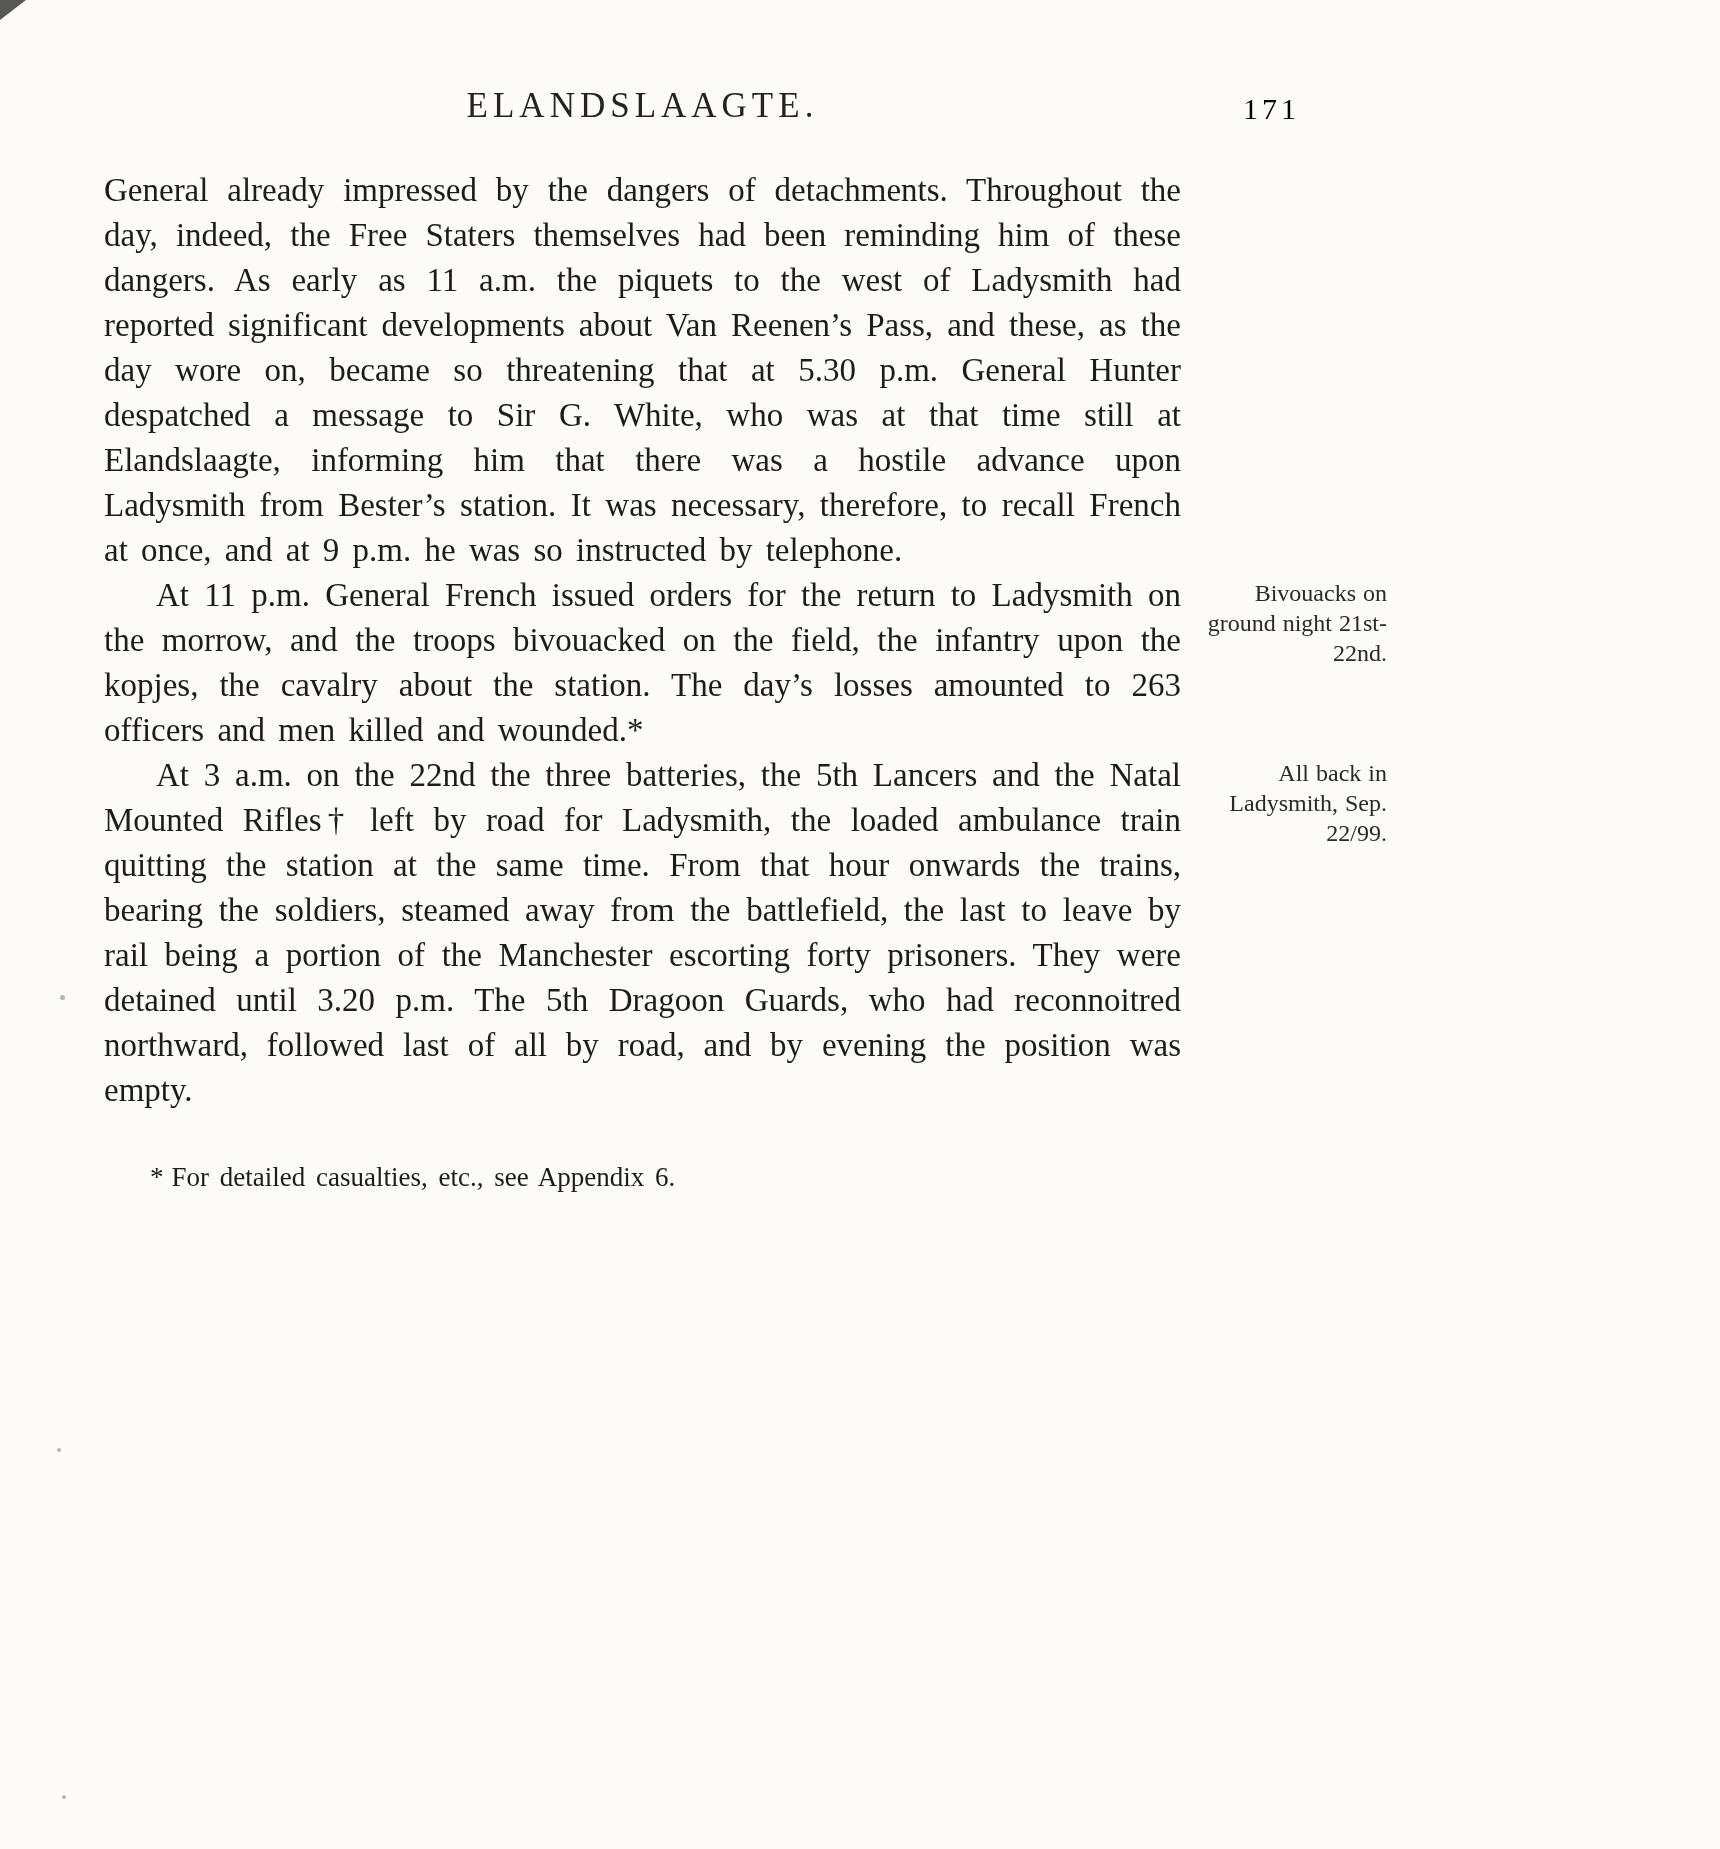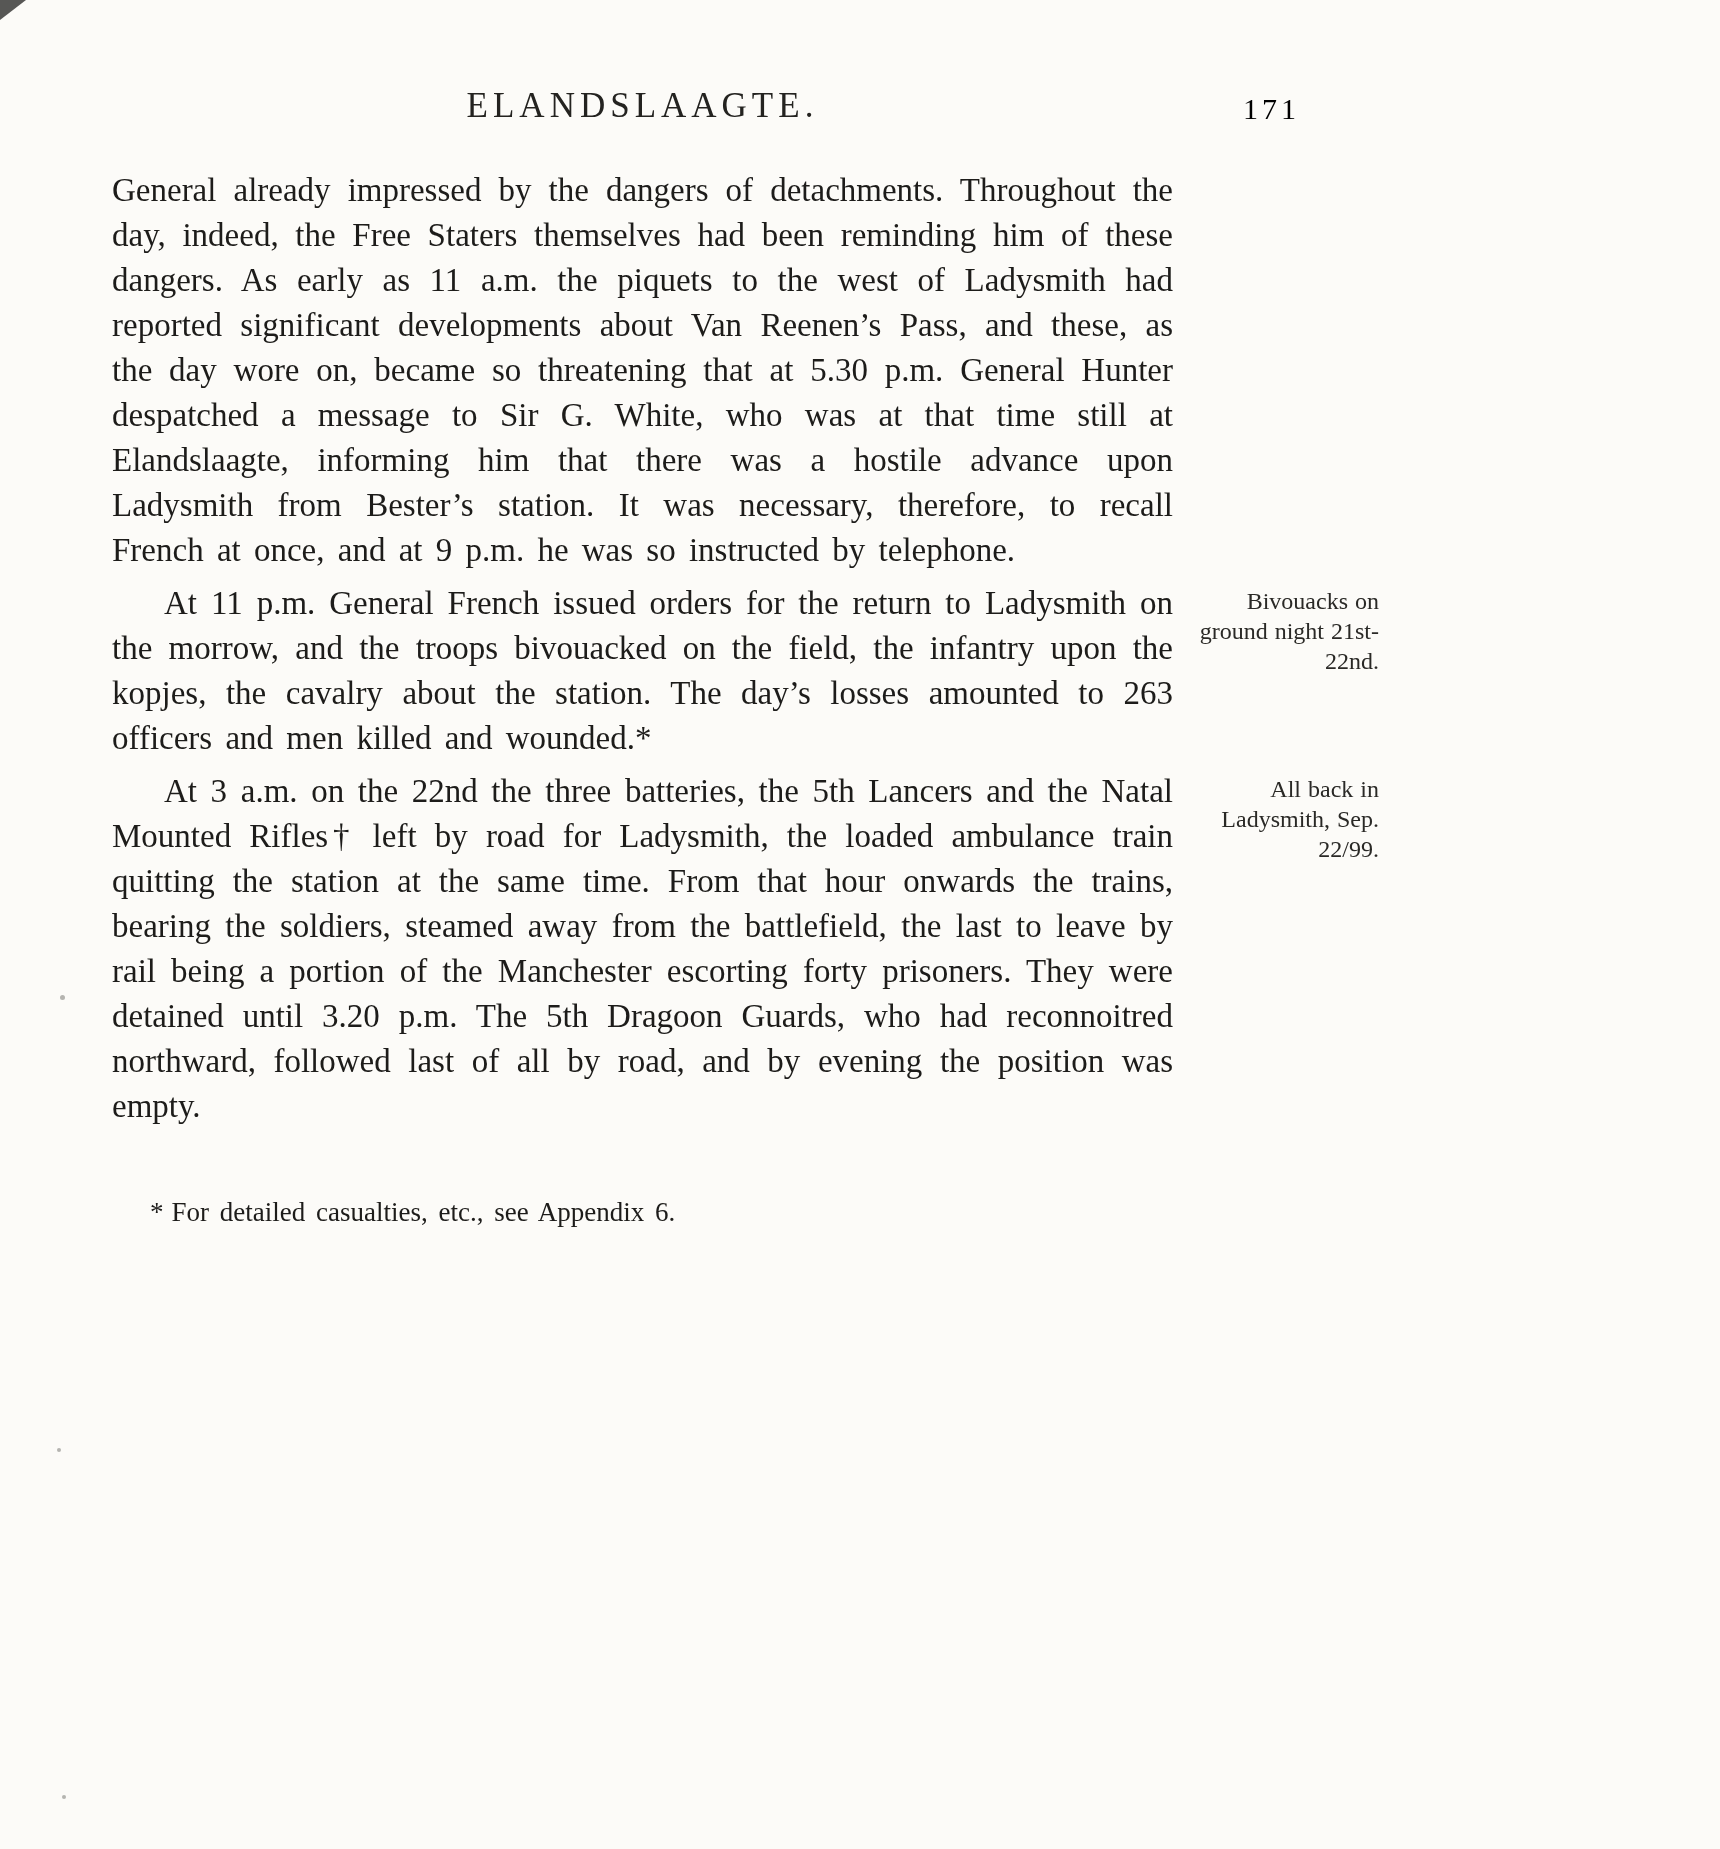--- a/index.html
+++ b/index.html
@@ -66,39 +66,39 @@
   .body-text {
     margin-top: 42px;
     font-size: 33px;
     line-height: 45px;
     text-align: justify;
     word-spacing: 5px;
   }
 
   .paragraph {
     position: relative;
-    margin: 8px;
+    margin: 0;
   }
   .paragraph.indented { text-indent: 52px; }
 
   .margin-note {
     position: absolute;
     top: 5px;
     left: calc(100% + 24px);
     width: 182px;
     font-size: 24px;
     line-height: 30px;
     text-align: right;
     text-indent: 0;
     word-spacing: 1px;
     color: #2a2926;
   }
 
   .footnotes {
-    margin-top: 65px;
+    margin-top: 46px;
     font-size: 27px;
     line-height: 37px;
     text-align: justify;
     word-spacing: 4px;
   }
   .footnote {
     margin: 0 0 18px 0;
     text-indent: 46px;
   }
   .footnote-marker { padding-right: 8px; }

